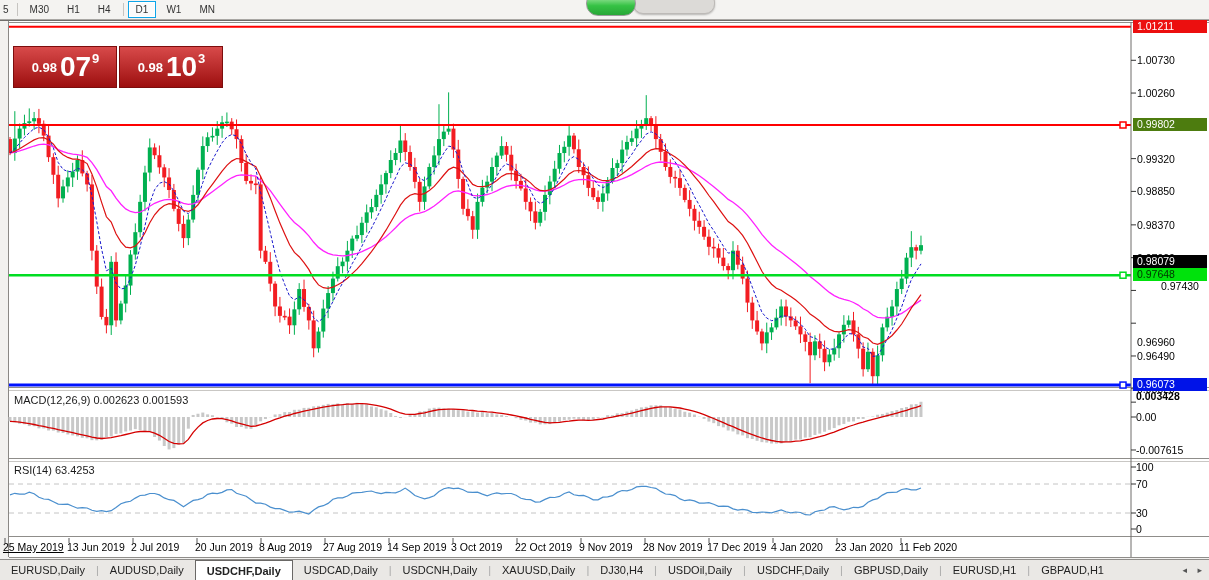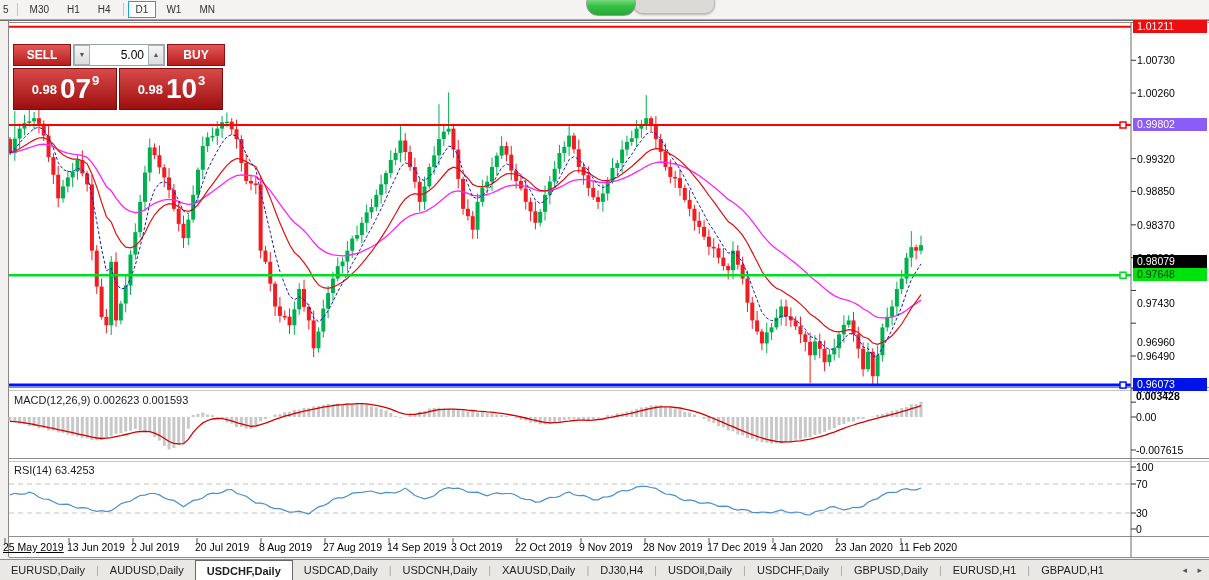--- a/index.html
+++ b/index.html
@@ -709,29 +709,20 @@
       <line x1="581" y1="538" x2="581" y2="543" stroke="#555" stroke-width="1"></line>
       <line x1="645" y1="538" x2="645" y2="543" stroke="#555" stroke-width="1"></line>
       <line x1="709" y1="538" x2="709" y2="543" stroke="#555" stroke-width="1"></line>
       <line x1="773" y1="538" x2="773" y2="543" stroke="#555" stroke-width="1"></line>
       <line x1="837" y1="538" x2="837" y2="543" stroke="#555" stroke-width="1"></line>
       <line x1="901" y1="538" x2="901" y2="543" stroke="#555" stroke-width="1"></line>
     </svg>
 
 
   <div class="trade">
-    <div class="trow1">
-      <div class="tbtn">SELL</div>
-      <div class="spin">
-        <div class="spinbtn">▼</div>
-        <input value="5.00" style="">
-        <div class="spinbtn">▲</div>
-      </div>
-      <div class="tbtn">BUY</div>
-    </div>
     <div class="trow2">
       <div class="pricebox">
         <span class="pb-pre">0.98</span>
           <span class="pb-big">07</span>
           <span class="pb-sup">9</span>
       </div>
       <div class="pricebox">
         <span class="pb-pre">0.98</span>
           <span class="pb-big">10</span>
           <span class="pb-sup">3</span>
@@ -742,40 +733,40 @@
   <div class="indname" style="left:14px;top:394px">MACD(12,26,9) 0.002623 0.001593</div>
   <div class="indname" style="left:14px;top:464px">RSI(14) 63.4253</div>
 
   <div id="labels">
       <div class="ptick" style="top: 54.2813px;">1.00730</div>
       <div class="ptick" style="top: 87.0591px;">1.00260</div>
       <div class="ptick" style="top: 152.615px;">0.99320</div>
       <div class="ptick" style="top: 185.392px;">0.98850</div>
       <div class="ptick" style="top: 218.868px;">0.98370</div>
       <div class="ptick" style="top: 251.645px;">0.97900</div>
-      <div class="ptick" style="top: 297px;">0.97430</div>
+      <div class="ptick" style="top: 280px; margin-left: 24px;">0.97430</div>
       <div class="ptick" style="top: 336px;">0.96960</div>
       <div class="ptick" style="top: 349.979px;">0.96490</div>
       <div class="ptick" style="top: 382.757px;">0.96020</div>
       <div class="pmark" style="top: 19.7363px; background: rgb(236, 15, 15); color: rgb(255, 255, 255);">1.01211</div>
-      <div class="pmark" style="top: 118px; background: #8b5cf6; color: rgb(255, 255, 255);">0.99802</div>
+      <div class="pmark" style="top: 118px; background: #4d7c0f; color: rgb(255, 255, 255);">0.99802</div>
       <div class="pmark" style="top: 255px; background: rgb(0, 0, 0); color: rgb(255, 255, 255);">0.98079</div>
       <div class="pmark" style="top: 268.22px; background: rgb(0, 226, 12); color: rgb(0, 51, 0);">0.97648</div>
       <div class="pmark" style="top: 378.06px; background: rgb(0, 19, 232); color: rgb(255, 255, 255);">0.96073</div>
       <div class="ilabel" style="top: 390px; font-weight: bold;">0.003428</div>
       <div class="ilabel" style="top: 411px;">0.00</div>
       <div class="ilabel" style="top: 443.996px;">-0.007615</div>
       <div class="ilabel" style="top: 461px;">100</div>
       <div class="ilabel" style="top: 478px;">70</div>
       <div class="ilabel" style="top: 507.012px;">30</div>
       <div class="ilabel" style="top: 523px;">0</div>
       <div class="dlabel" style="left: 3px; text-decoration: underline;">25 May 2019</div>
       <div class="dlabel" style="left: 67px;">13 Jun 2019</div>
       <div class="dlabel" style="left: 131px;">2 Jul 2019</div>
-      <div class="dlabel" style="left: 195px;">20 Jul 2019</div>
+      <div class="dlabel" style="left: 195px;">20 Jun 2019</div>
       <div class="dlabel" style="left: 259px;">8 Aug 2019</div>
       <div class="dlabel" style="left: 323px;">27 Aug 2019</div>
       <div class="dlabel" style="left: 387px;">14 Sep 2019</div>
       <div class="dlabel" style="left: 451px;">3 Oct 2019</div>
       <div class="dlabel" style="left: 515px;">22 Oct 2019</div>
       <div class="dlabel" style="left: 579px;">9 Nov 2019</div>
       <div class="dlabel" style="left: 643px;">28 Nov 2019</div>
       <div class="dlabel" style="left: 707px;">17 Dec 2019</div>
       <div class="dlabel" style="left: 771px;">4 Jan 2020</div>
       <div class="dlabel" style="left: 835px;">23 Jan 2020</div>

